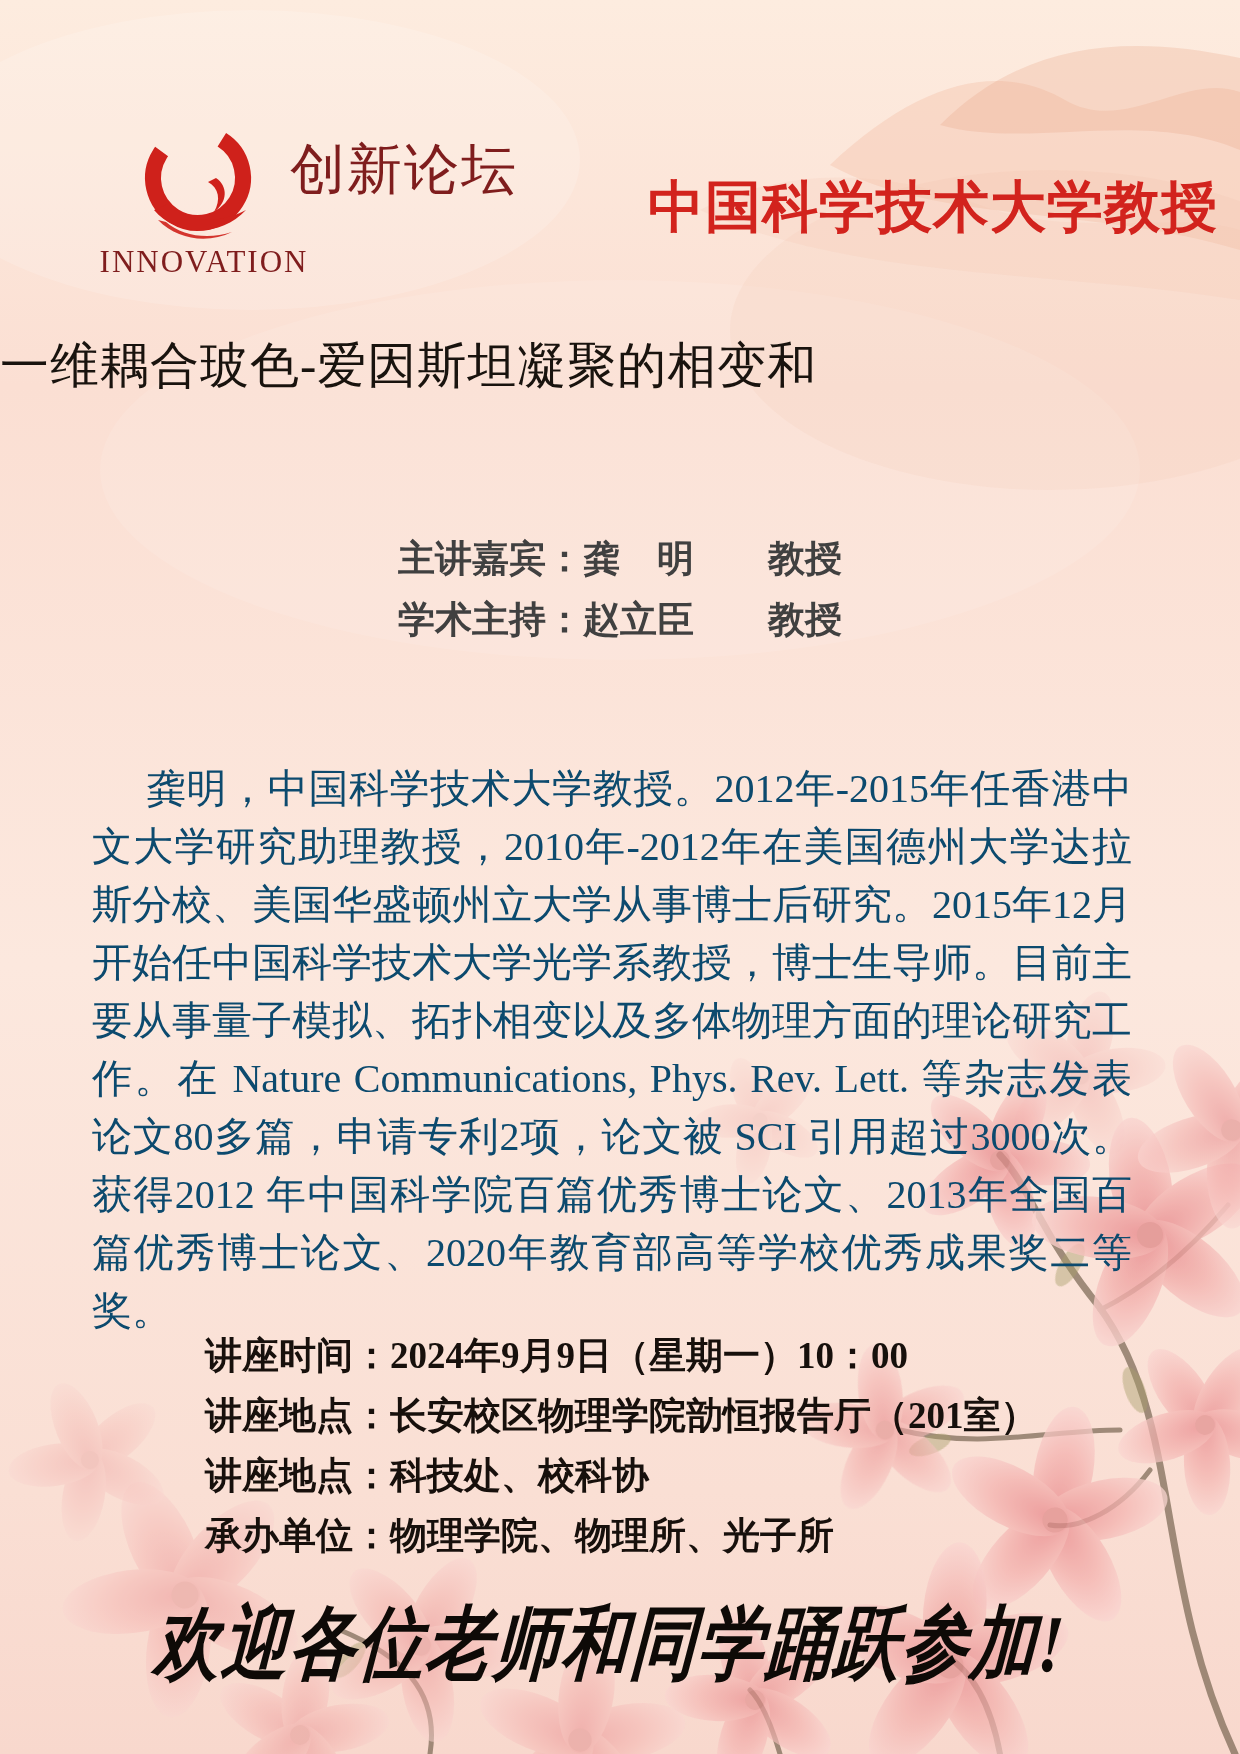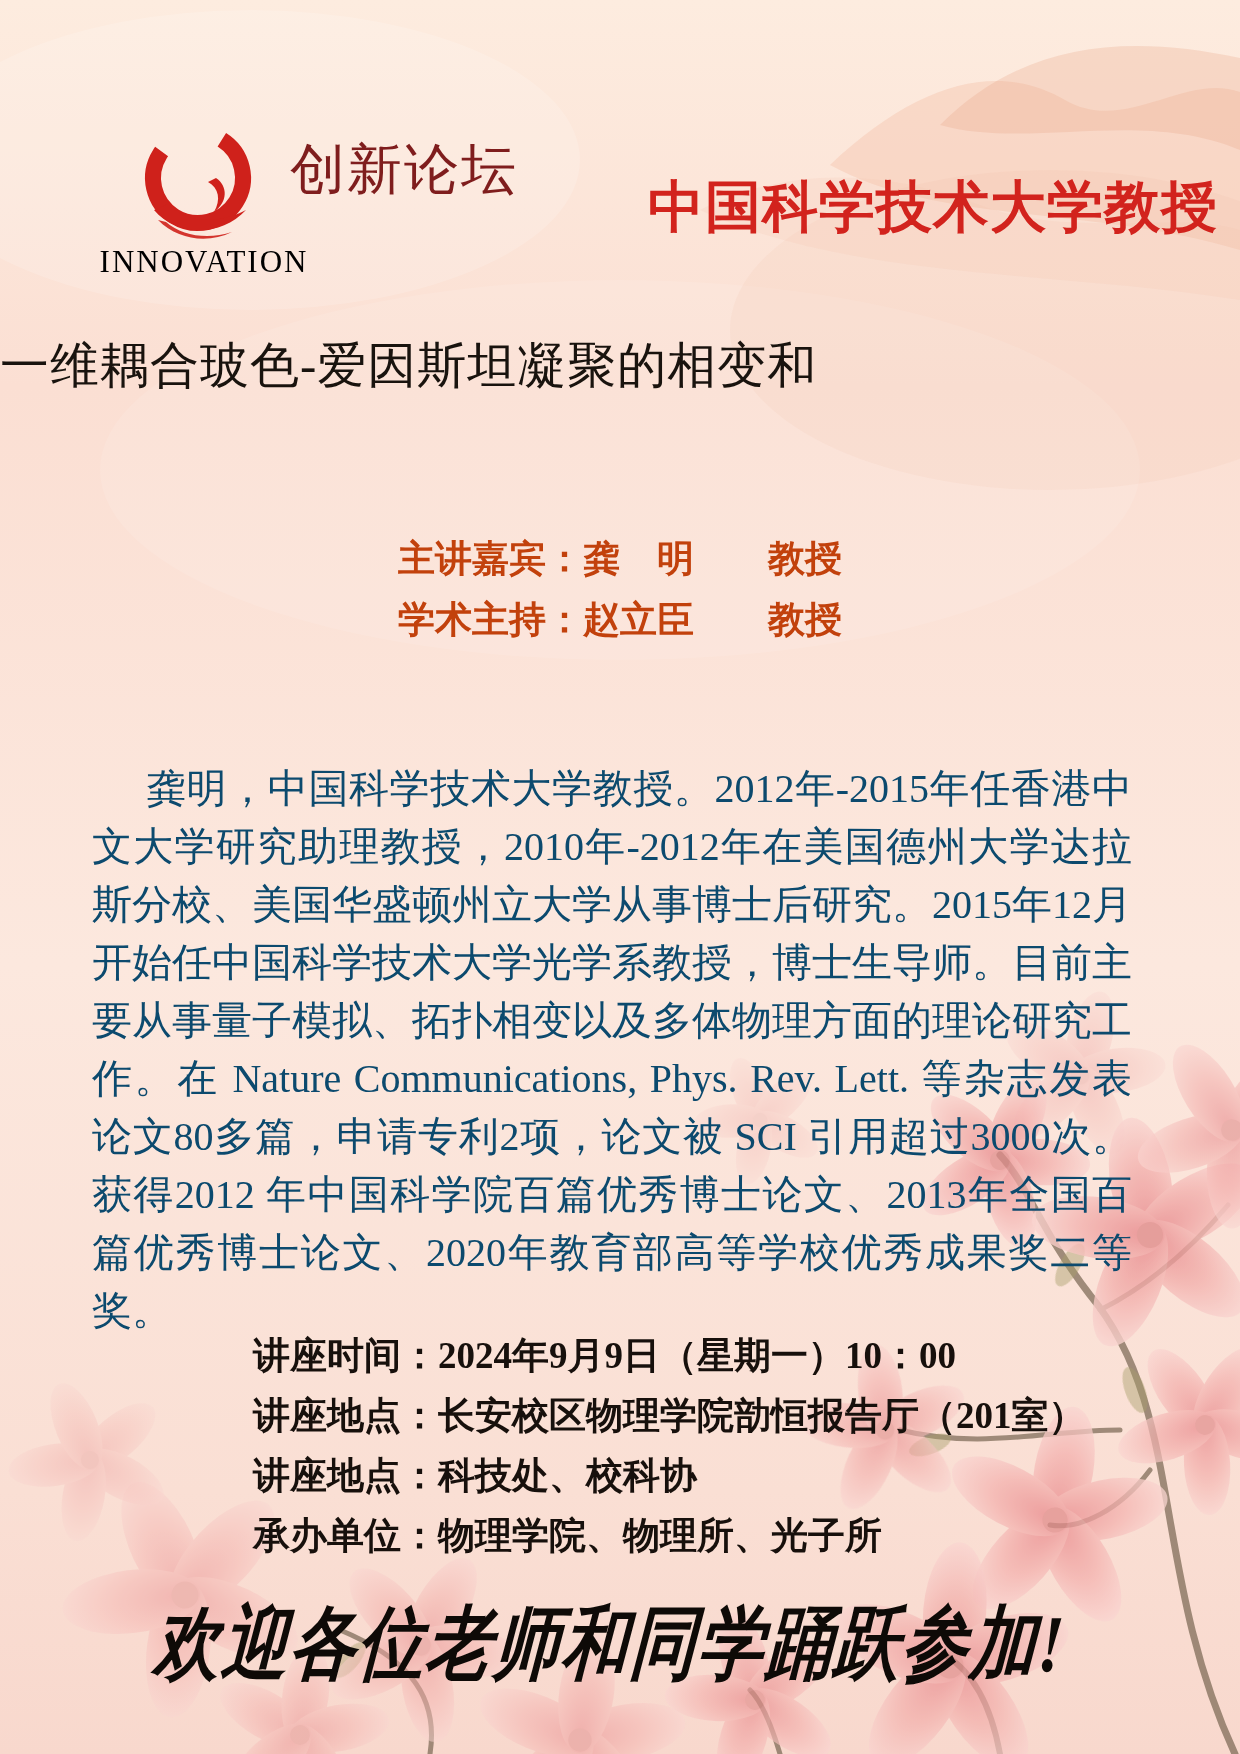--- a/index.html
+++ b/index.html
@@ -30,21 +30,21 @@
     left: 128px; top: 120px;
     width: 140px; height: 126px;
   }
   .logo-wordmark {
     position: absolute;
     left: 92px; top: 244px;
     width: 224px;
     text-align: center;
     font-size: 31px;
     letter-spacing: 2px;
-    color: #000000;
+    color: #7f1d1d;
     font-weight: 500;
   }
   .forum-title {
     position: absolute;
     left: 290px; top: 140px;
     font-size: 55px;
     font-weight: 400;
     color: #7f1d1d;
     letter-spacing: 2px;
     line-height: 1.1;
@@ -75,21 +75,21 @@
     left: 0; right: 0; top: 528px;
     display: flex;
     flex-direction: column;
     align-items: center;
   }
   .speakers .inner {
     text-align: left;
     font-size: 37px;
     line-height: 61px;
     font-weight: 600;
-    color: #c2410c;
+    color: #404040;
   }
 
   
   .bio {
     position: absolute;
     left: 92px; top: 760px;
     width: 1040px;
     font-size: 40px;
     line-height: 58px;
     text-align: justify;
@@ -99,21 +99,21 @@
 
   
   .details {
     position: absolute;
     left: 205px; top: 1326px;
     font-size: 37px;
     line-height: 60px;
     font-weight: 700;
     color: #17100c;
   }
-  .detail-row { white-space: nowrap; margin-left: 48px; }
+  .detail-row { white-space: nowrap; }
 
   
   .welcome {
     position: absolute;
     left: 0; right: 20px; top: 1578px;
     height: 132px;
     display: flex;
     align-items: center;
     justify-content: center;
     font-size: 66px;

